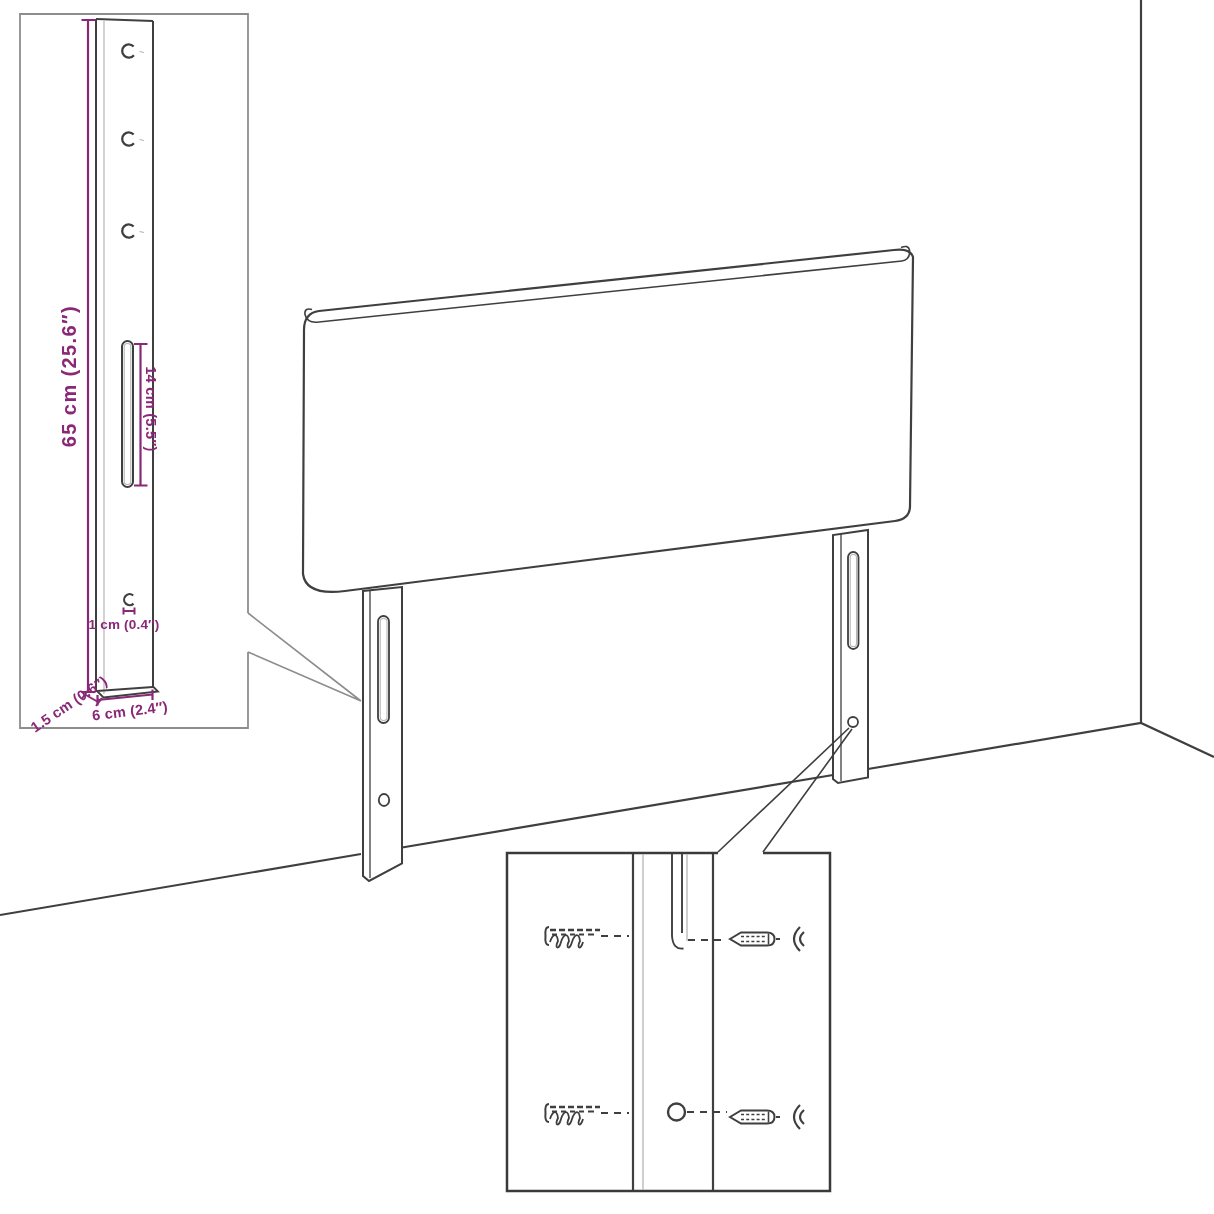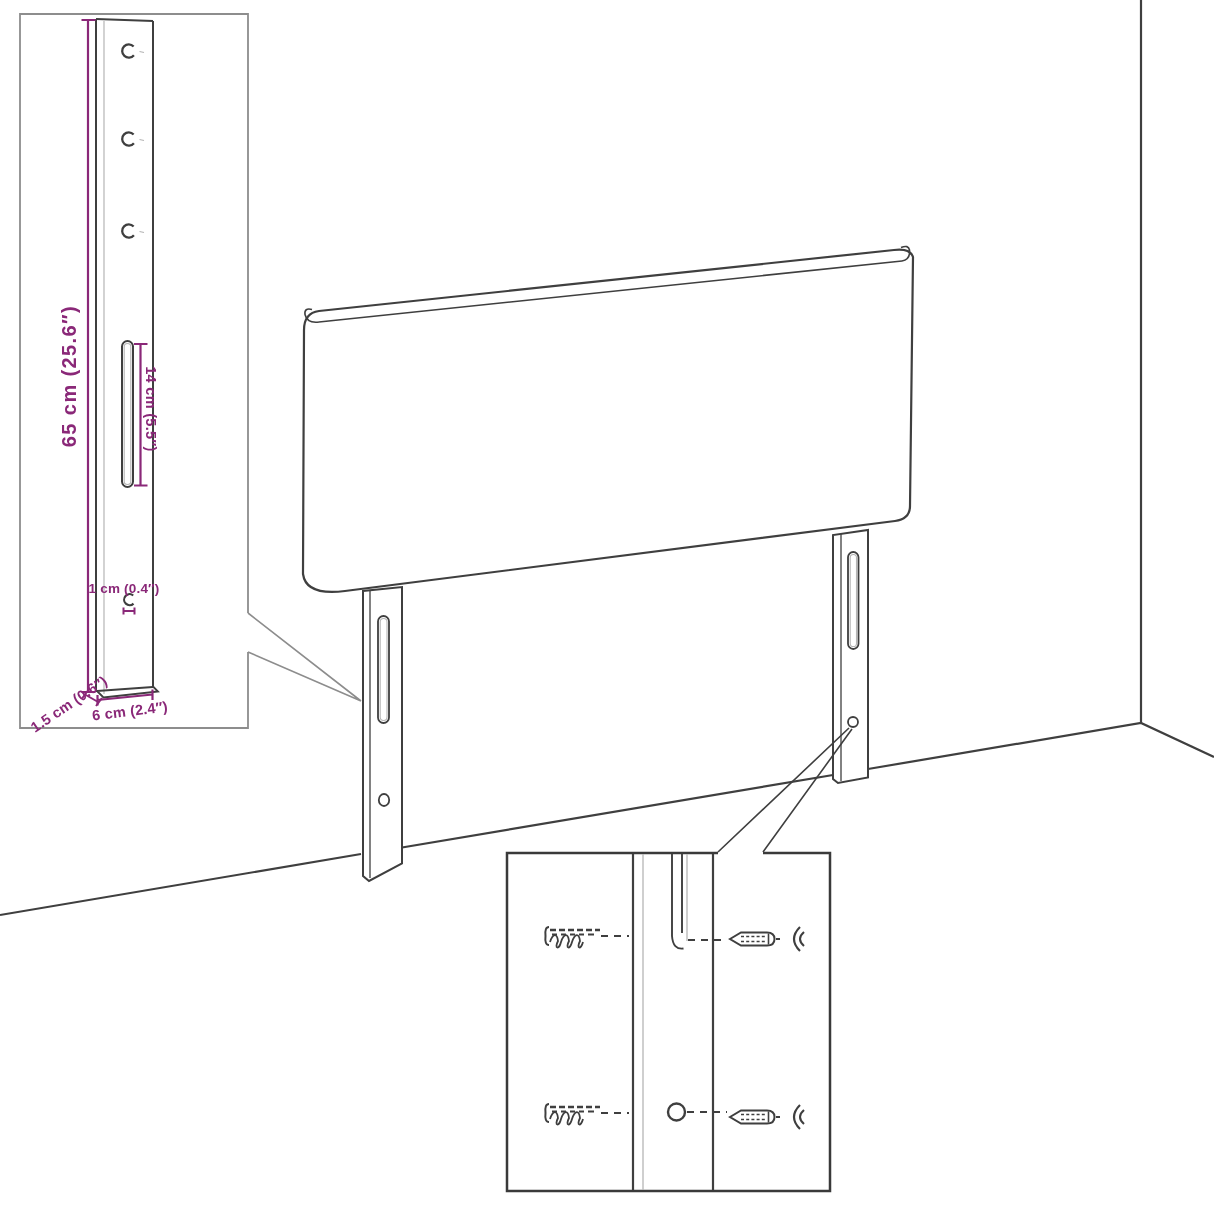--- a/index.html
+++ b/index.html
@@ -13,21 +13,21 @@
   html,body{margin:0;padding:0;background:var(--background);}
   #stage{position:relative;width:1214px;height:1214px;background:var(--background);
          font-family:"Liberation Sans","DejaVu Sans",sans-serif;overflow:hidden;}
   #stage svg{position:absolute;left:0;top:0;}
   .dim-label{position:absolute;color:var(--dimension);font-weight:700;white-space:nowrap;
              transform-origin:center center;user-select:none;}
   .lbl-height{font-size:20px;letter-spacing:1.4px;left:69px;top:376px;
               transform:translate(-50%,-50%) rotate(-90deg);}
   .lbl-slot{font-size:14.5px;letter-spacing:.3px;left:151px;top:409px;
             transform:translate(-50%,-50%) rotate(90deg);}
-  .lbl-hole{font-size:13.5px;letter-spacing:.2px;left:124px;top:588px;
+  .lbl-hole{font-size:13.5px;letter-spacing:.2px;left:124px;top:624px;
             transform:translate(-50%,-50%);}
   .lbl-thick{font-size:14.5px;letter-spacing:.2px;left:69px;top:704px;
              transform:translate(-50%,-50%) rotate(-34deg);}
   .lbl-width{font-size:14.5px;letter-spacing:.2px;left:130px;top:711px;
              transform:translate(-50%,-50%) rotate(-7deg);}
   
   path,rect,circle,ellipse,line{vector-effect:non-scaling-stroke;}
   .s-dark{stroke:var(--line-dark);fill:none;}
   .s-light{stroke:var(--line-light);fill:none;}
   .s-inset{stroke:var(--inset-border);fill:none;}

